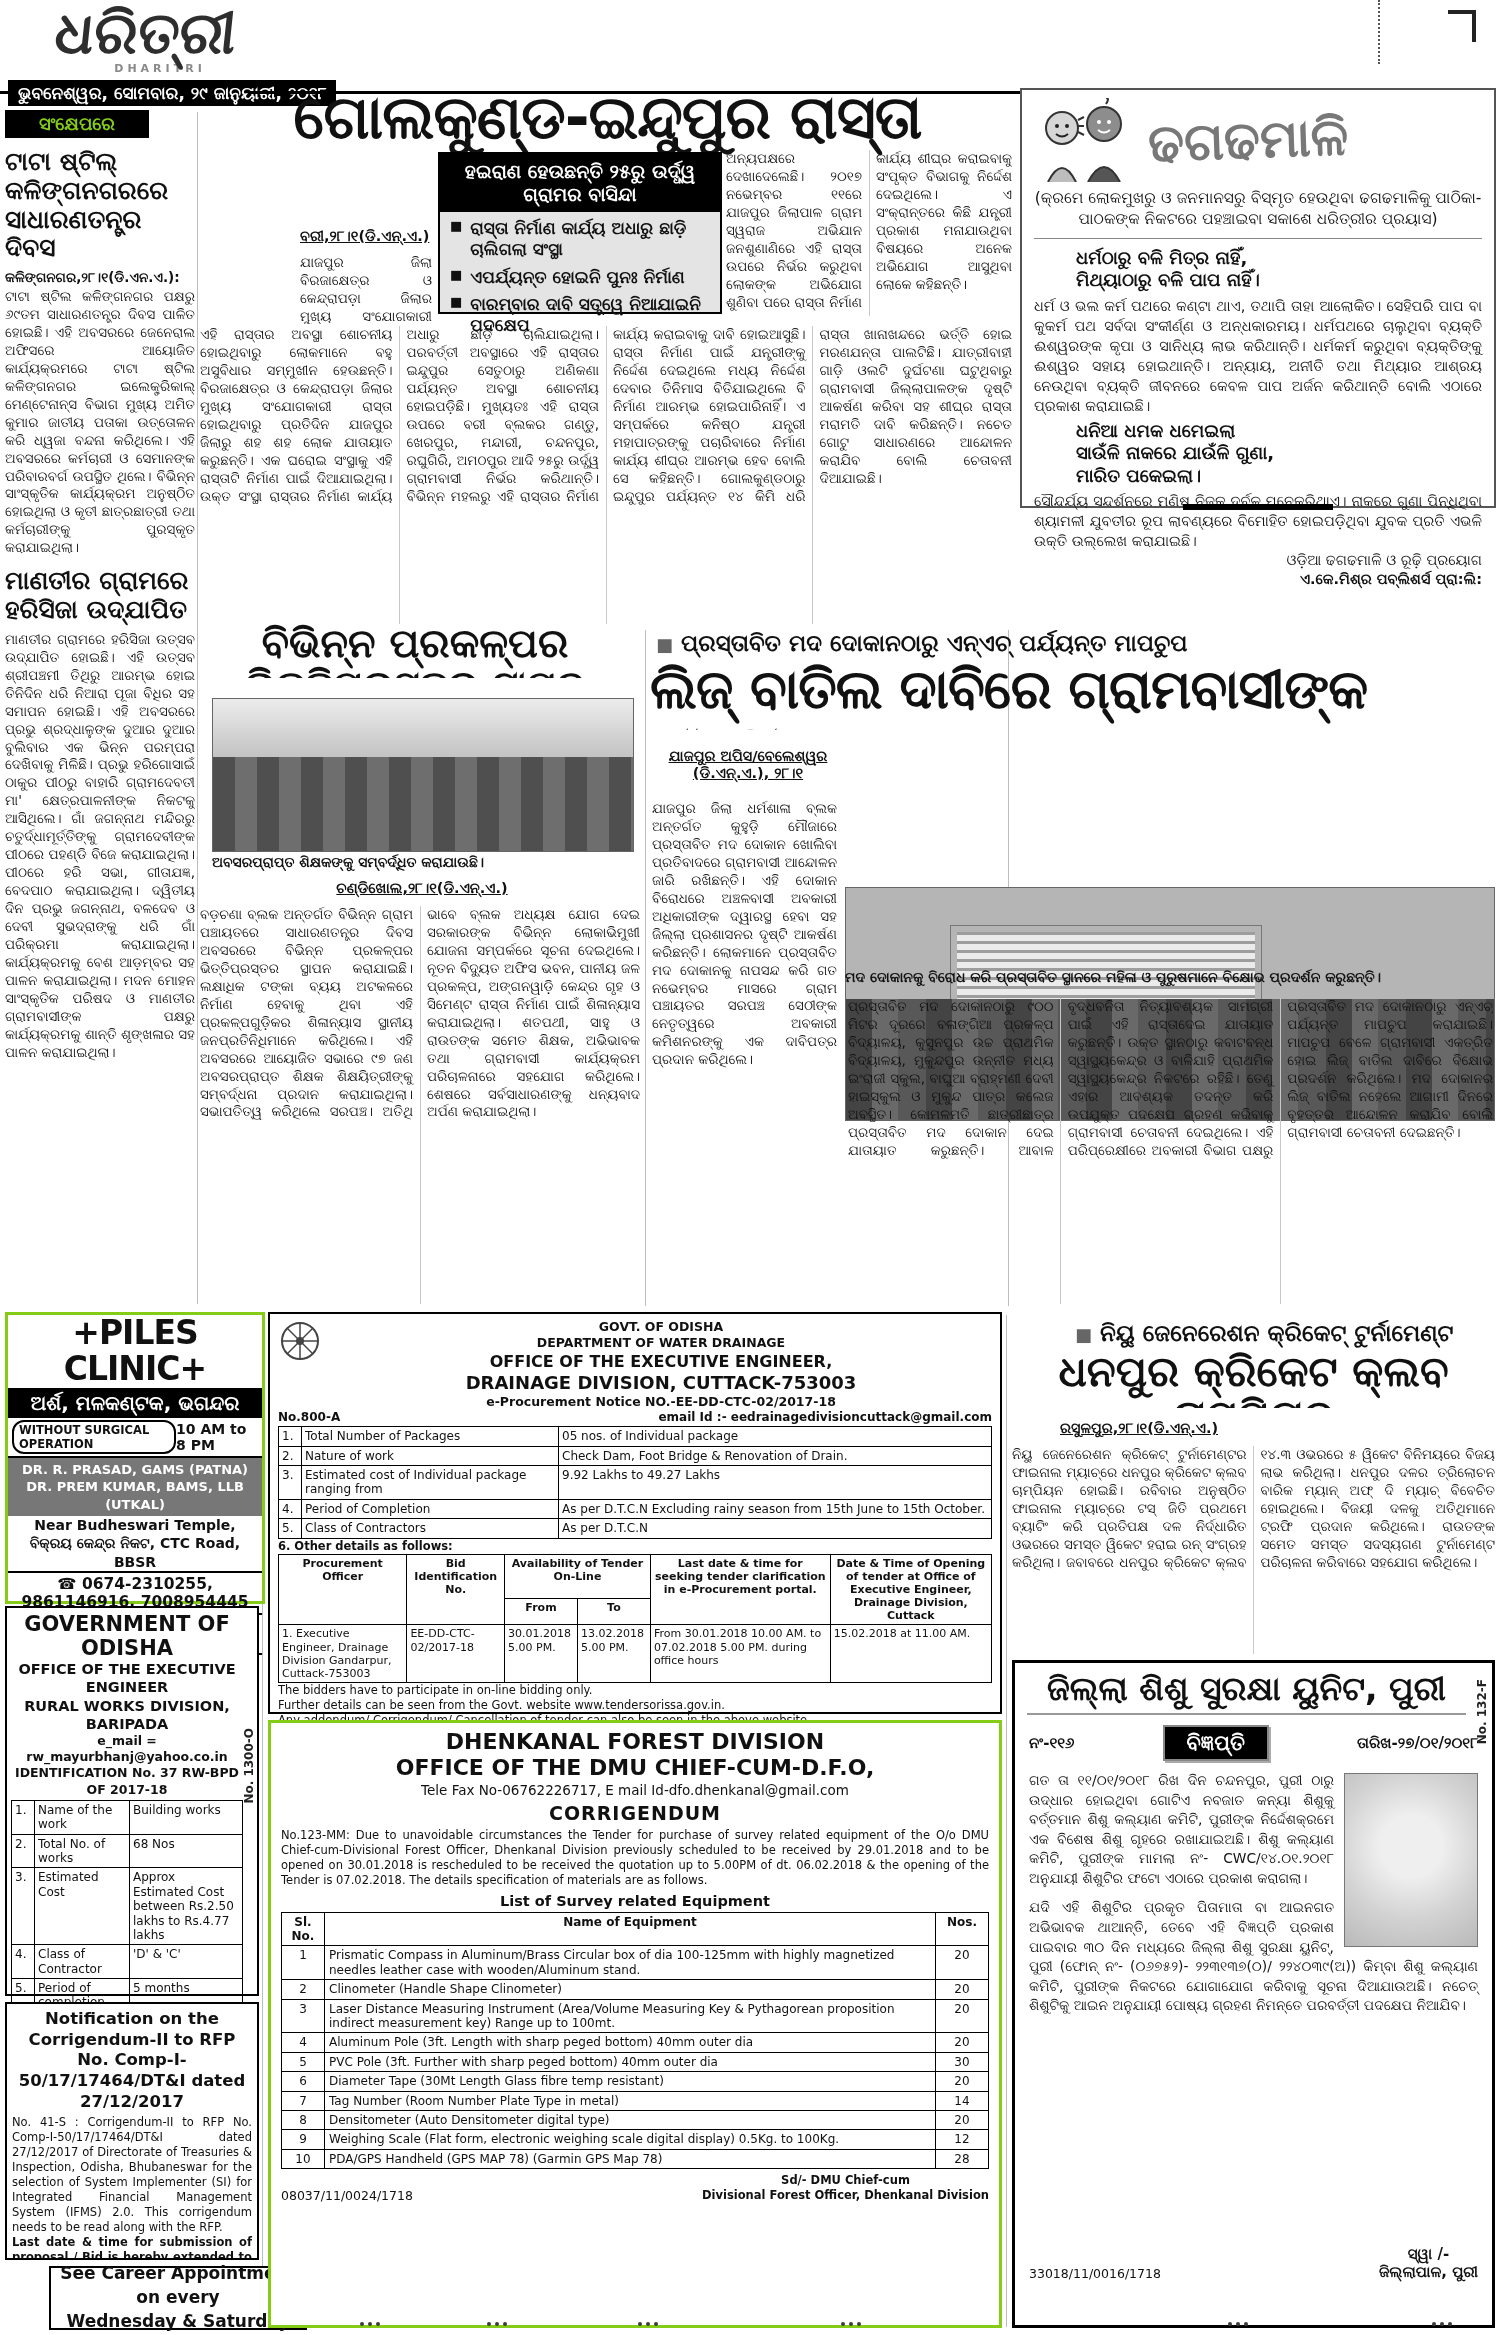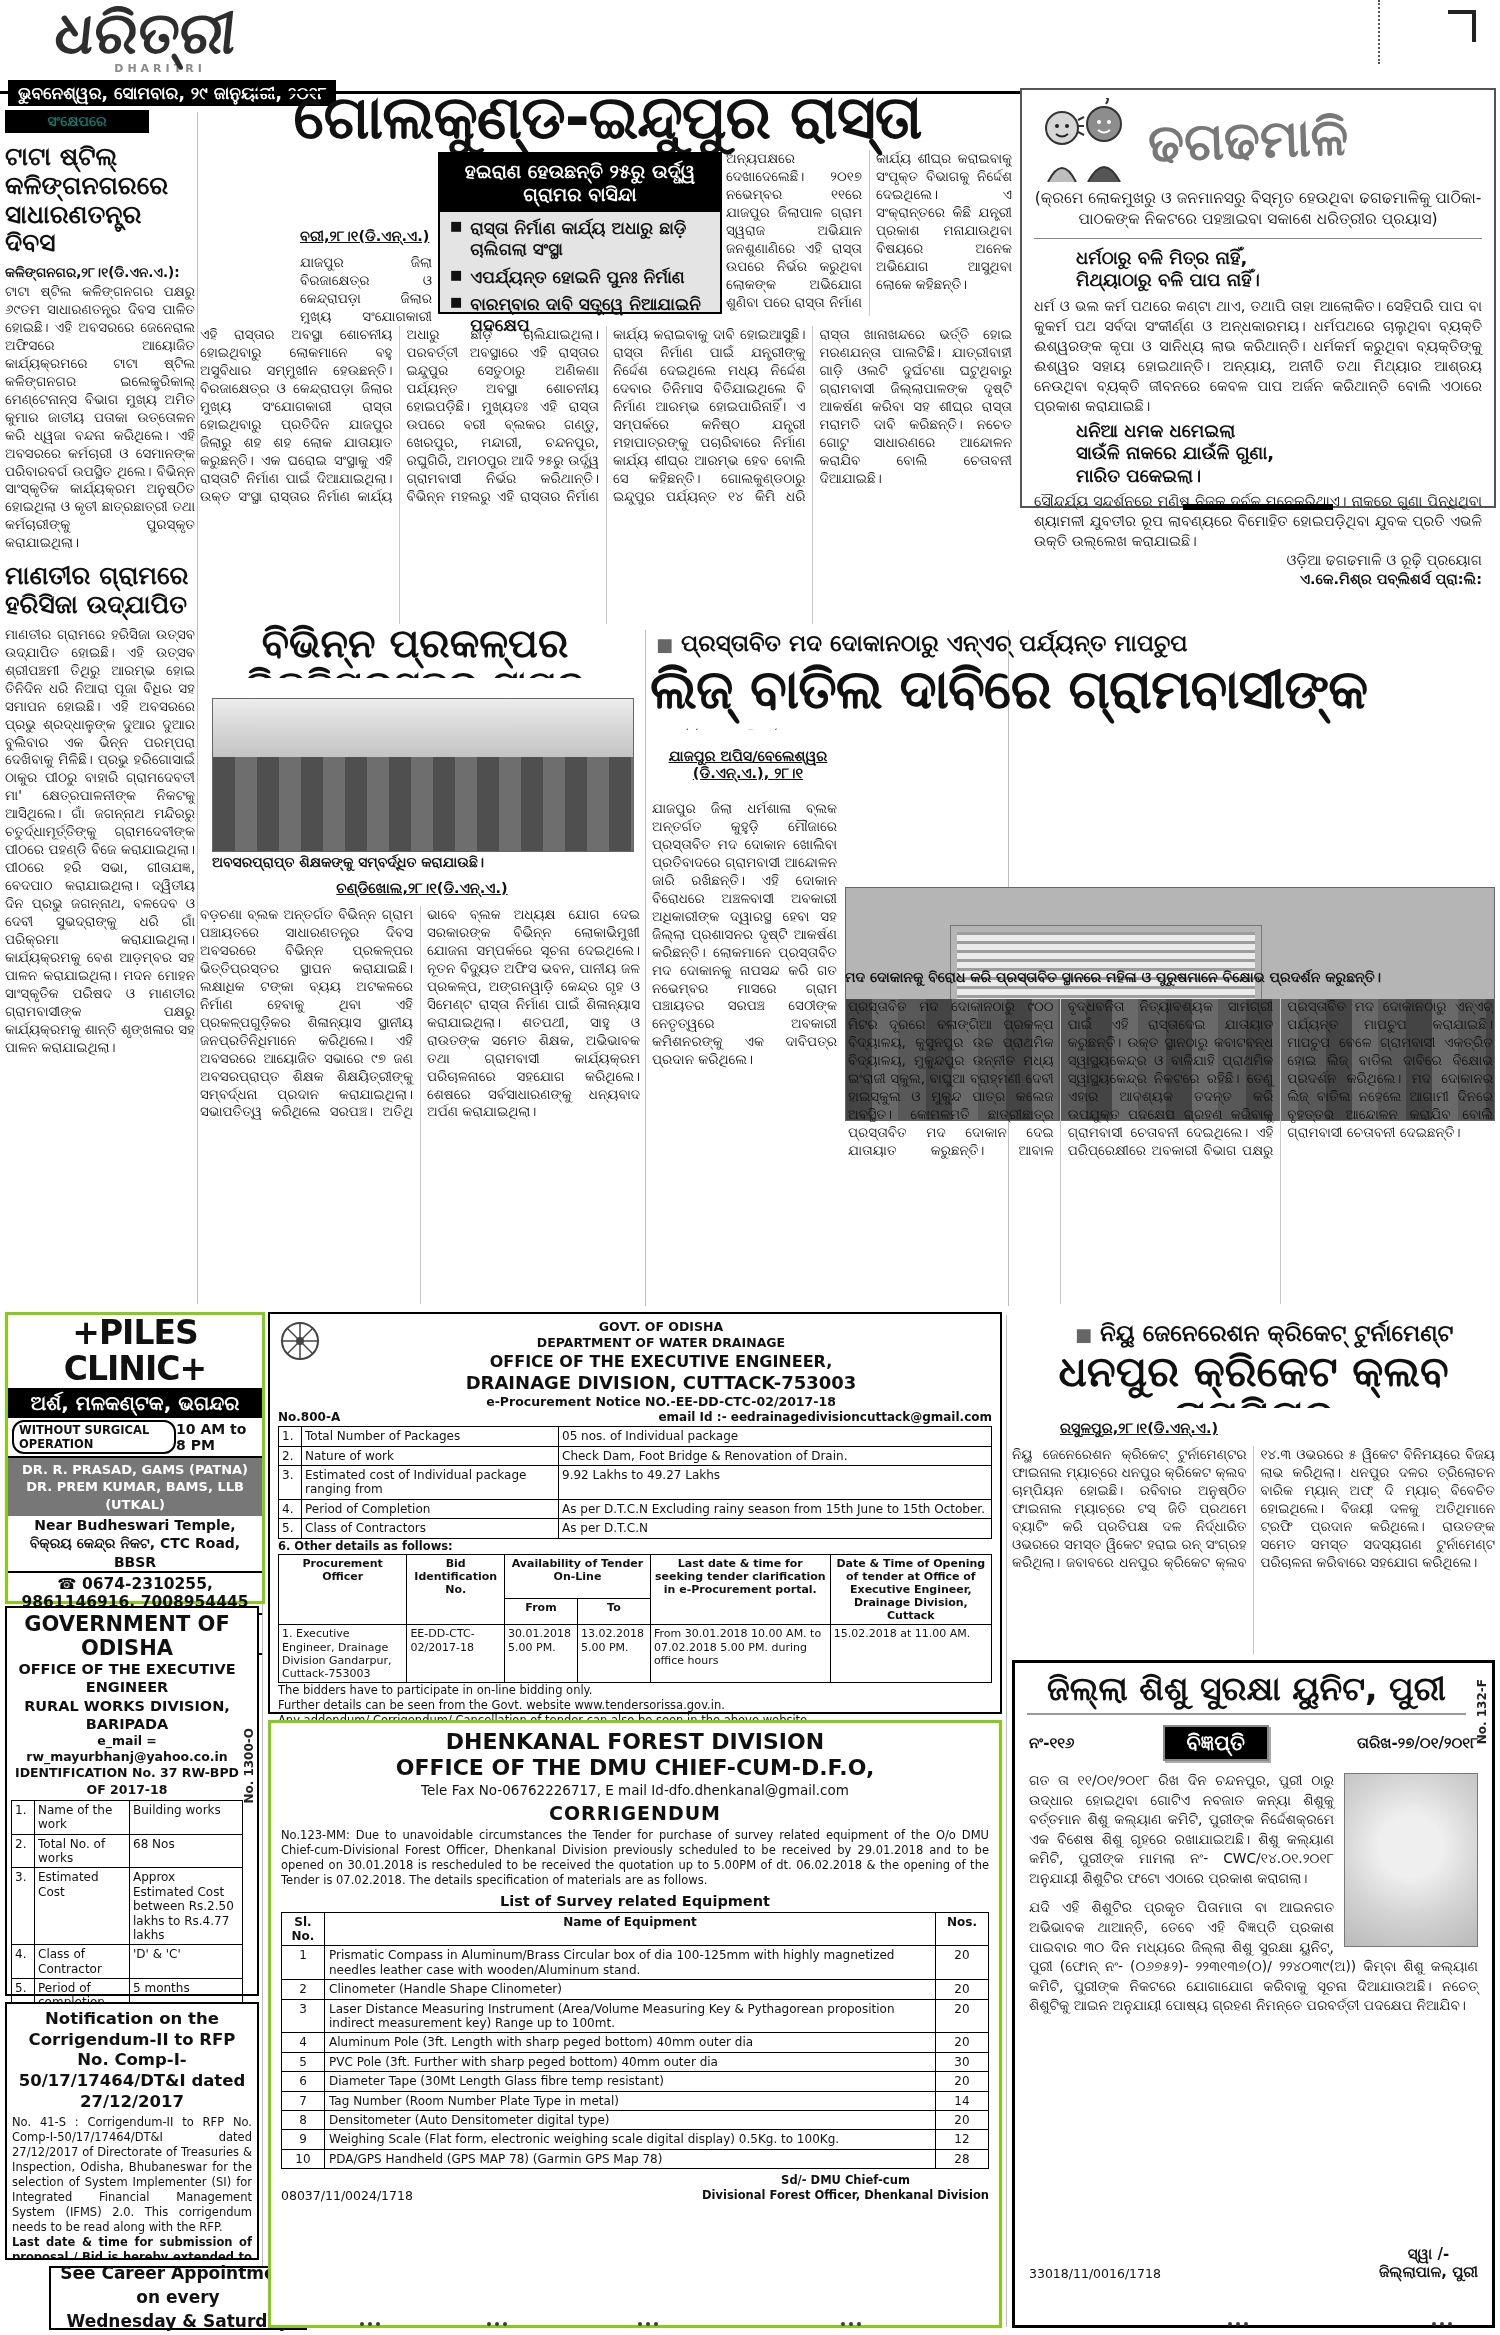--- a/index.html
+++ b/index.html
@@ -17,21 +17,21 @@
   .vline{position:absolute;width:1px;background:#bdbdbd;}
   
   .logo{font-size:58px;font-weight:bold;color:#2e2e2e;transform:skewX(-6deg);line-height:1;}
   .logo-sub{font-size:11px;letter-spacing:4px;color:#8a8a8a;font-weight:bold;}
   .date-bar{background:#000;color:#fff;font-weight:bold;font-size:17px;line-height:26px;
             text-align:center;padding:0 10px;}
   .mast-rule{position:absolute;height:3px;background:#000;}
   .corner-mark{position:absolute;width:24px;height:28px;border-top:4px solid #222;border-right:4px solid #222;}
   .dot-vline{position:absolute;width:0;border-left:2px dotted #555;}
   
-  .brief-hdr{background:#000;color:#0f766e;font-size:14px;font-weight:bold;text-align:center;
+  .brief-hdr{background:#000;color:#84cc16;font-size:18px;font-weight:bold;text-align:center;
              padding:3px 8px;width:128px;box-shadow:14px 4px 0 #000 inset;}
   .brief-title{font-size:25px;font-weight:bold;line-height:1.15;margin:10px 0 6px;}
   .brief-date{font-size:13.5px;font-weight:bold;margin-bottom:2px;}
   
   .h-lead{font-size:60px;font-weight:bold;letter-spacing:-1px;text-align:center;line-height:1.05;}
   .h-mid{font-size:40px;font-weight:bold;line-height:1.05;}
   .h-big2{font-size:54px;font-weight:bold;letter-spacing:-1px;line-height:1.05;}
   .h-cric{font-size:42px;font-weight:bold;line-height:1.05;text-align:center;}
   .kicker{font-size:23px;font-weight:bold;}
   .kicker .sq{color:#666;font-size:18px;margin-right:8px;}

